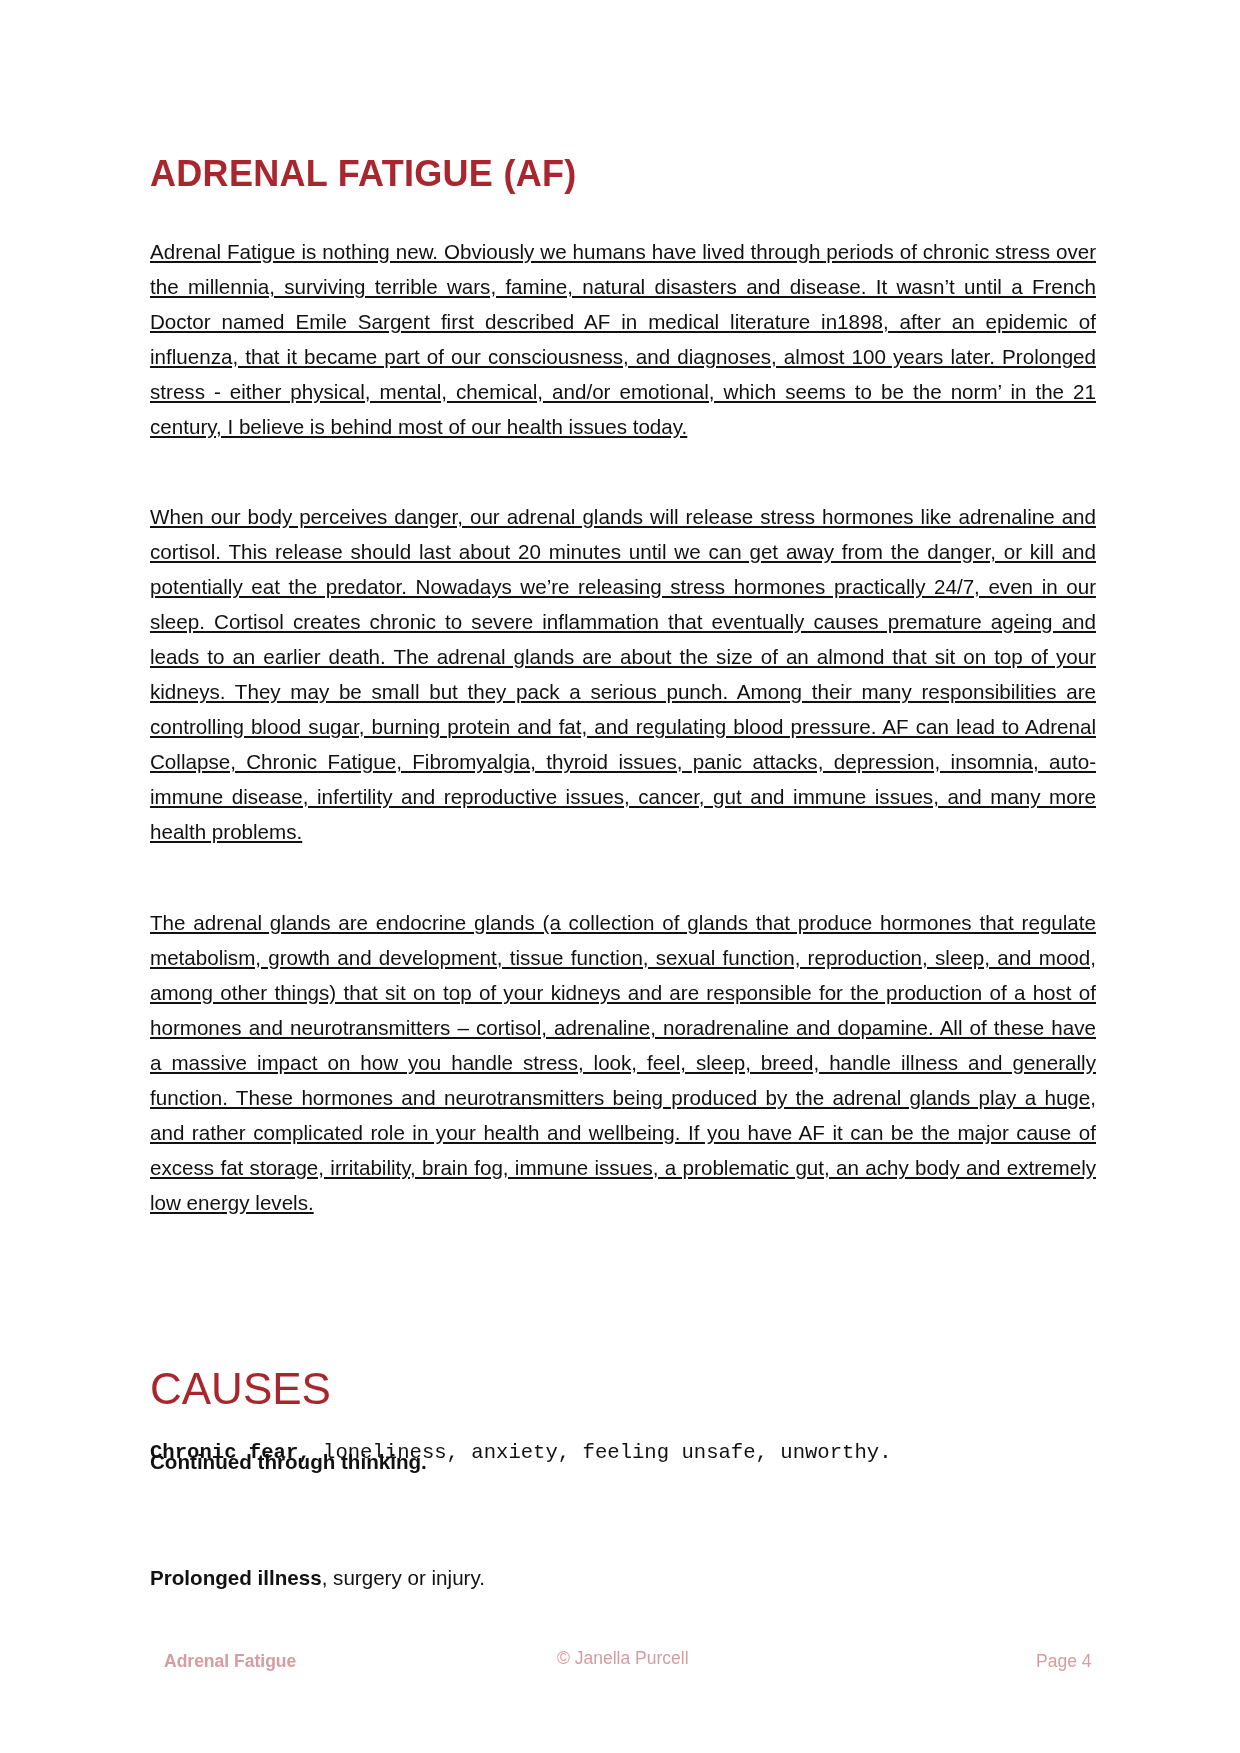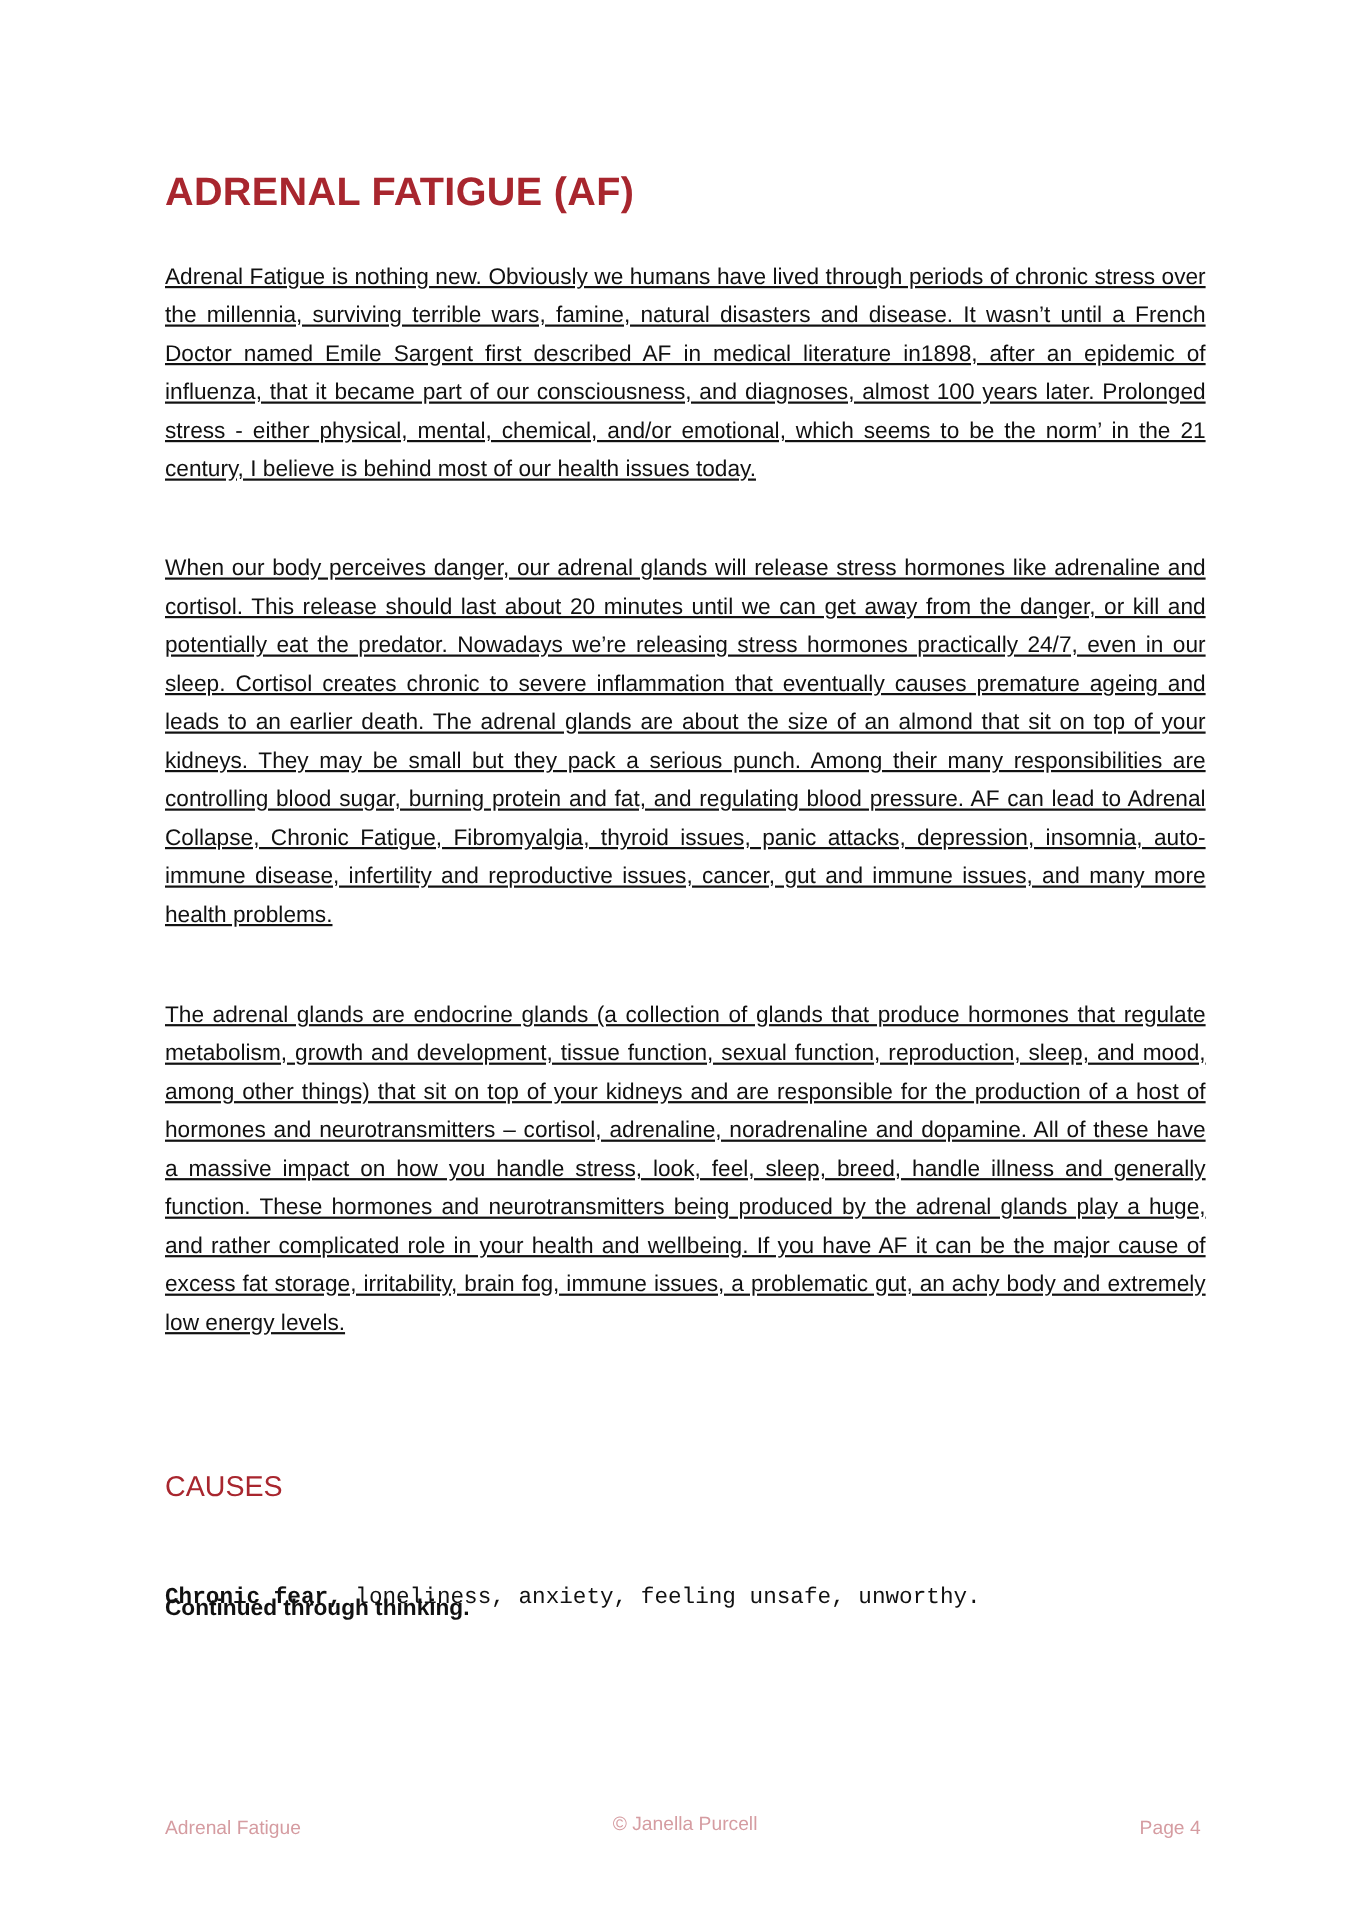--- a/index.html
+++ b/index.html
@@ -6,43 +6,44 @@
     body { width: 1240px; height: 1753px; position: relative; overflow: hidden;
            font-family: "Liberation Sans", sans-serif; color: #111111; }
     .page { position: absolute; left: 0; top: 0; width: 1240px; height: 1336px; }
     .title { position: absolute; left: 150px; top: 153px; margin: 0;
              font-size: 36px; font-weight: bold; color: #A8262E; letter-spacing: 0.3px; }
     .para { position: absolute; left: 150px; width: 946px; margin: 0;
             font-size: 20.6px; line-height: 35px; text-align: justify; color: #111; text-decoration: underline; }
     #p1 { top: 234px; }
     #p2 { top: 499px; }
     #p3 { top: 905px; }
-    .section-heading { position: absolute; left: 150px; top: 1336px; margin: 0;
-                       font-size: 26px; font-weight: normal; color: #A8262E; }
+    .section-heading { position: absolute; left: 150px; top: 1364px; margin: 0;
+                       font-size: 44px; font-weight: normal; color: #A8262E; }
     .cause { position: absolute; left: 150px; margin: 0; font-size: 20.6px; line-height: 30px; color: #111; }
     .cause b { font-weight: bold; }
     #c0 { top: 1447px; }
     #c1 { top: 1438px; font-family: Liberation Mono, monospace; }
     #c2 { top: 1563px; }
     .footer-text { position: absolute; top: 1651px; font-size: 17.5px; color: #D59CA1; margin: 0; }
-    .footer-left { left: 150px; }
+    .footer-left { left: 164px; font-weight: bold; }
     .footer-center { left: 557px; top: 1648px; }
     .footer-right { left: 1036px; text-align: center; }
   </style>
 </head>
 <body>
 
 <div class="page">
   <h1 class="title">ADRENAL FATIGUE (AF)</h1>
 
   <p class="para" id="p1">Adrenal Fatigue is nothing new. Obviously we humans have lived through periods of chronic stress over the millennia, surviving terrible wars, famine, natural disasters and disease. It wasn’t until a French Doctor named Emile Sargent first described AF in medical literature in1898, after an epidemic of influenza, that it became part of our consciousness, and diagnoses, almost 100 years later. Prolonged stress - either physical, mental, chemical, and/or emotional, which seems to be the norm’ in the 21 century, I believe is behind most of our health issues today.</p>
   <p class="para" id="p2">When our body perceives danger, our adrenal glands will release stress hormones like adrenaline and cortisol. This release should last about 20 minutes until we can get away from the danger, or kill and potentially eat the predator.  Nowadays we’re releasing stress hormones practically 24/7, even in our sleep. Cortisol creates chronic to severe inflammation that eventually causes premature ageing and leads to an earlier death. The adrenal glands are about the size of an almond that sit on top of your kidneys. They may be small but they pack a serious punch. Among their many responsibilities are controlling blood sugar, burning protein and fat, and regulating blood pressure. AF can lead to Adrenal Collapse, Chronic Fatigue, Fibromyalgia, thyroid issues, panic attacks, depression, insomnia, auto-immune disease, infertility and reproductive issues, cancer, gut and immune issues, and many more health problems.</p>
   <p class="para" id="p3">The adrenal glands are endocrine glands (a collection of glands that produce hormones that regulate metabolism, growth and development, tissue function, sexual function, reproduction, sleep, and mood, among other things) that sit on top of your kidneys and are responsible for the production of a host of hormones and neurotransmitters – cortisol, adrenaline, noradrenaline and dopamine. All of these have a massive impact on how you handle stress, look, feel, sleep, breed, handle illness and generally function.   These hormones and neurotransmitters being produced by the adrenal glands play a huge, and rather complicated role in your health and wellbeing. If you have AF it can be the major cause of excess fat storage, irritability, brain fog, immune issues, a problematic gut, an achy body and extremely low energy levels.</p>
 
   <h2 class="section-heading">CAUSES</h2>
 
   <p class="cause" id="c0"><b>Continued through thinking.</b><span></span></p>
   <p class="cause" id="c1"><b>Chronic fear,</b><span> loneliness, anxiety, feeling unsafe, unworthy.</span></p>
+  <p class="cause" id="c2"><b>Prolonged illness</b><span>, surgery or injury.</span></p>
 
   <p class="footer-text footer-left">Adrenal Fatigue</p>
   <p class="footer-text footer-center">© Janella Purcell</p>
   <p class="footer-text footer-right">Page 4</p>
 </div>
 
 </body></html>

